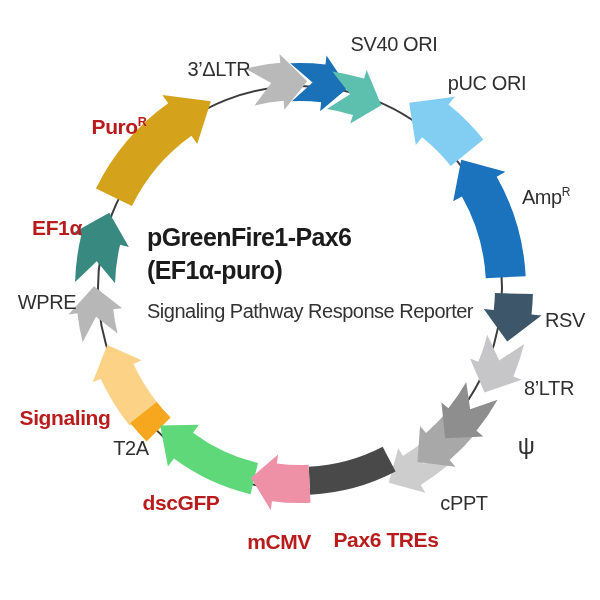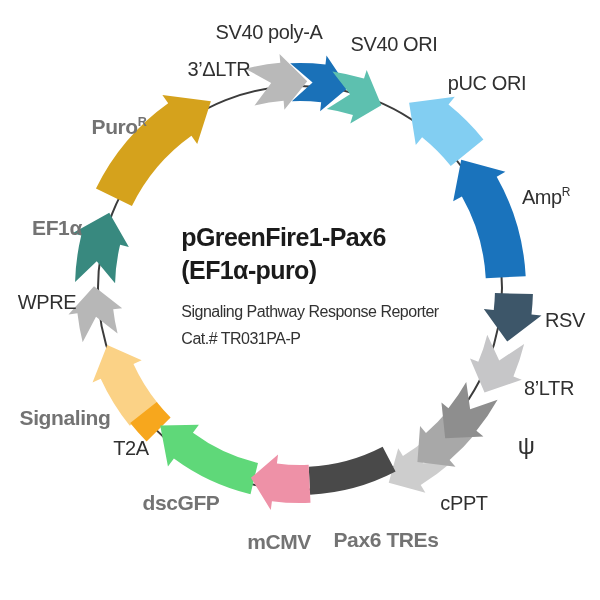--- a/index.html
+++ b/index.html
@@ -17,40 +17,40 @@
     transform:translate(-50%,-50%);
     font-size:20px;
     letter-spacing:-0.4px;
     color:#303030;
     white-space:nowrap;
     line-height:1;
   }
   .flabel.bold{
     font-weight:700;
     font-size:21px;
-    color:#737373;
+    color:#b91c1c;
   }
   .flabel sup{font-size:0.6em;line-height:0;}
   .flabel.psi{font-size:24px;}
   .center-text{
     position:absolute;
     left:310px;top:221px;
     transform:translateX(-50%);
     text-align:left;
     white-space:nowrap;
   }
   .center-text .t1{
     font-size:25px;
     font-weight:700;
     color:#1b1b1b;
     letter-spacing:-0.6px;
     line-height:33px;
   }
   .center-text .t2{
-    font-size:16px;
+    font-size:20px;
     color:#323232;
     letter-spacing:-0.5px;
     line-height:27px;
   }
   .center-text .t2.first{margin-top:11px;}
 </style>
 </head>
 <body>
 
 <div class="stage">
@@ -70,36 +70,34 @@
       <path d="M 129.81 425.82 A 219 219 0 0 1 100.72 378.82 L 92.53 382.55 L 107.28 345.09 L 141.67 360.16 L 133.48 363.89 A 183 183 0 0 0 157.78 403.17 Z" fill="#fbd286"></path>
       <path d="M 146.56 441.44 A 217 217 0 0 1 130.17 423.09 L 156.78 401.92 A 183 183 0 0 0 170.60 417.40 Z" fill="#f7a71d"></path>
       <path d="M 250.51 494.14 A 212 212 0 0 1 173.90 458.42 L 167.95 466.46 L 160.20 425.38 L 198.88 424.66 L 192.93 432.69 A 180 180 0 0 0 257.98 463.03 Z" fill="#5fd879"></path>
       <path d="M 310.50 502.74 A 215 215 0 0 1 271.94 501.16 L 270.76 510.08 L 250.93 477.76 L 278.07 454.56 L 276.90 463.49 A 177 177 0 0 0 308.65 464.79 Z" fill="#ee91a7"></path>
       <path d="M 82.65 342.19 A 224 224 0 0 1 77.44 313.36 L 68.50 314.38 L 94.01 286.20 L 122.15 308.26 L 113.21 309.28 A 188 188 0 0 0 117.58 333.48 L 96.00 316.67 Z" fill="#b7b7b7"></path>
       <path d="M 75.08 282.11 A 225 225 0 0 1 81.22 235.47 L 72.47 233.37 L 109.26 212.87 L 128.86 246.91 L 120.11 244.81 A 185 185 0 0 0 115.06 283.16 L 96.75 261.24 Z" fill="#38897f"></path>
       <path d="M 95.97 188.49 A 227 227 0 0 1 168.18 103.20 L 162.37 95.05 L 210.88 101.16 L 197.22 143.90 L 191.41 135.76 A 187 187 0 0 0 131.93 206.02 Z" fill="#d5a21c"></path>
     </svg>
   <div id="labels">
       <div class="flabel" style="left: 219px; top: 69px;">3’ΔLTR</div>
-      <div class="flabel" style="left: 269px; top: 32px;">SV40 poly-A</div>
       <div class="flabel" style="left: 394px; top: 44px;">SV40 ORI</div>
       <div class="flabel" style="left: 487px; top: 83px; text-align: right;">pUC ORI</div>
       <div class="flabel" style="left: 546px; top: 197px;">Amp<sup>R</sup></div>
       <div class="flabel" style="left: 549px; top: 388px;">8’LTR</div>
       <div class="flabel" style="left: 565px; top: 320px;">RSV</div>
       <div class="flabel" style="left: 464px; top: 503px;">cPPT</div>
       <div class="flabel psi" style="left: 526px; top: 446px;">ψ</div>
       <div class="flabel bold" style="left: 386px; top: 539px;">Pax6 TREs</div>
       <div class="flabel bold" style="left: 65px; top: 417px;">Signaling</div>
       <div class="flabel" style="left: 131px; top: 448px;">T2A</div>
       <div class="flabel bold" style="left: 181px; top: 502px;">dscGFP</div>
       <div class="flabel bold" style="left: 279px; top: 541px;">mCMV</div>
       <div class="flabel" style="left: 47px; top: 302px;">WPRE</div>
       <div class="flabel bold" style="left: 57px; top: 227px;">EF1α</div>
       <div class="flabel bold" style="left: 119px; top: 126px;">Puro<sup>R</sup></div>
     </div>
   <div class="center-text">
     <div class="t1">pGreenFire1-Pax6</div>
     <div class="t1">(EF1α-puro)</div>
     <div class="t2 first">Signaling Pathway Response Reporter</div>
-    <div class="t2">Cat.# TR031PA-P</div>
   </div>
 </div>
 
 </body></html>

